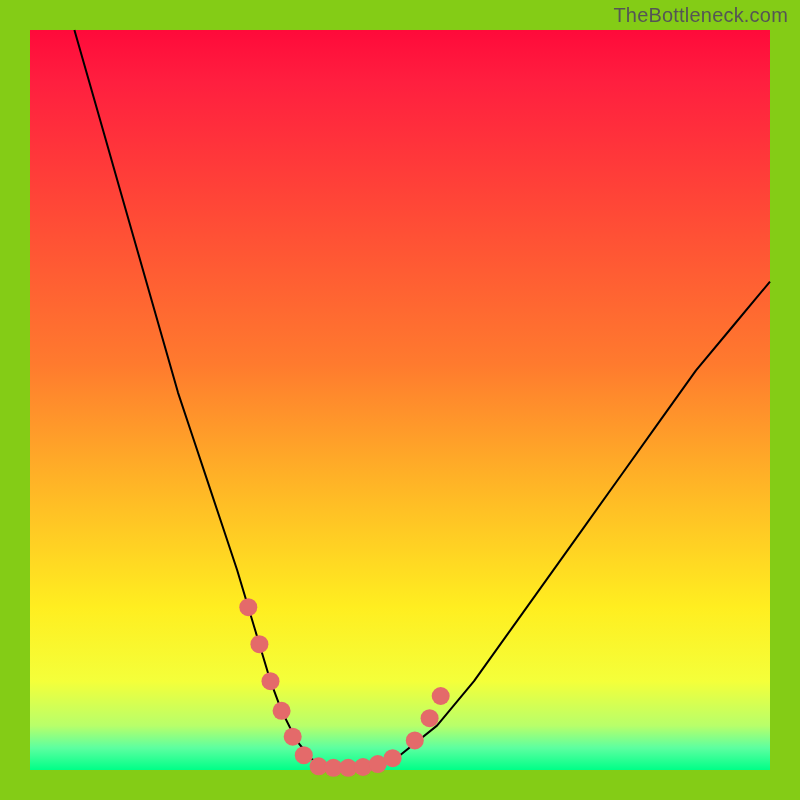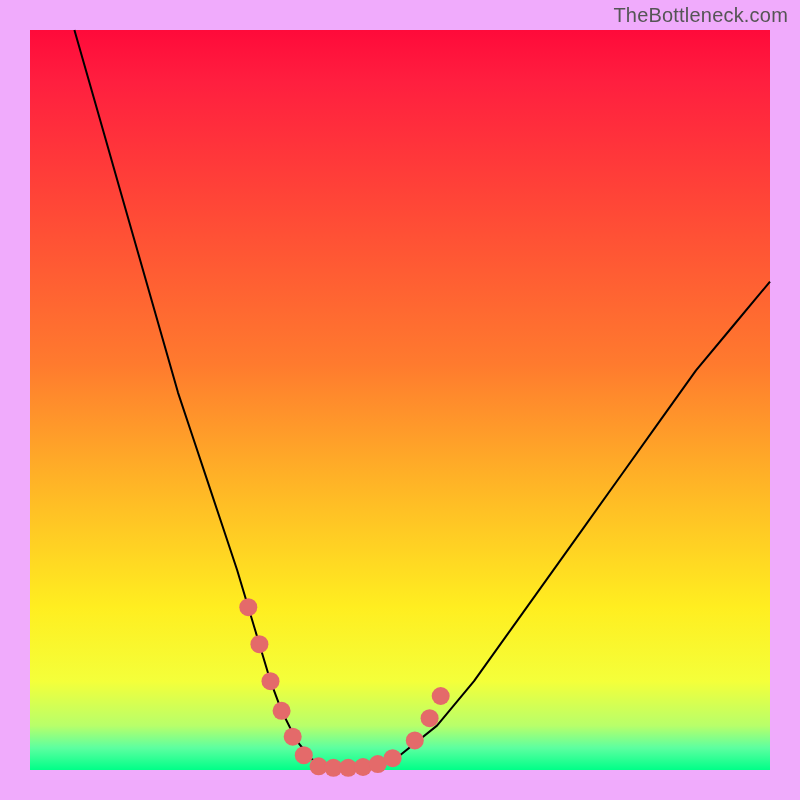--- a/index.html
+++ b/index.html
@@ -10,21 +10,21 @@
     background: #000;
     overflow: hidden;
     font-family: Arial, Helvetica, sans-serif;
   }
   .frame {
     position: absolute;
     left: 0;
     top: 0;
     width: 800px;
     height: 800px;
-    background: #f0abfc;
+    background: #84cc16;
   }
   .plot {
     position: absolute;
     left: 30px;
     top: 30px;
     width: 740px;
     height: 740px;
     background: linear-gradient(
       to bottom,
       var(--c0) 0%,

